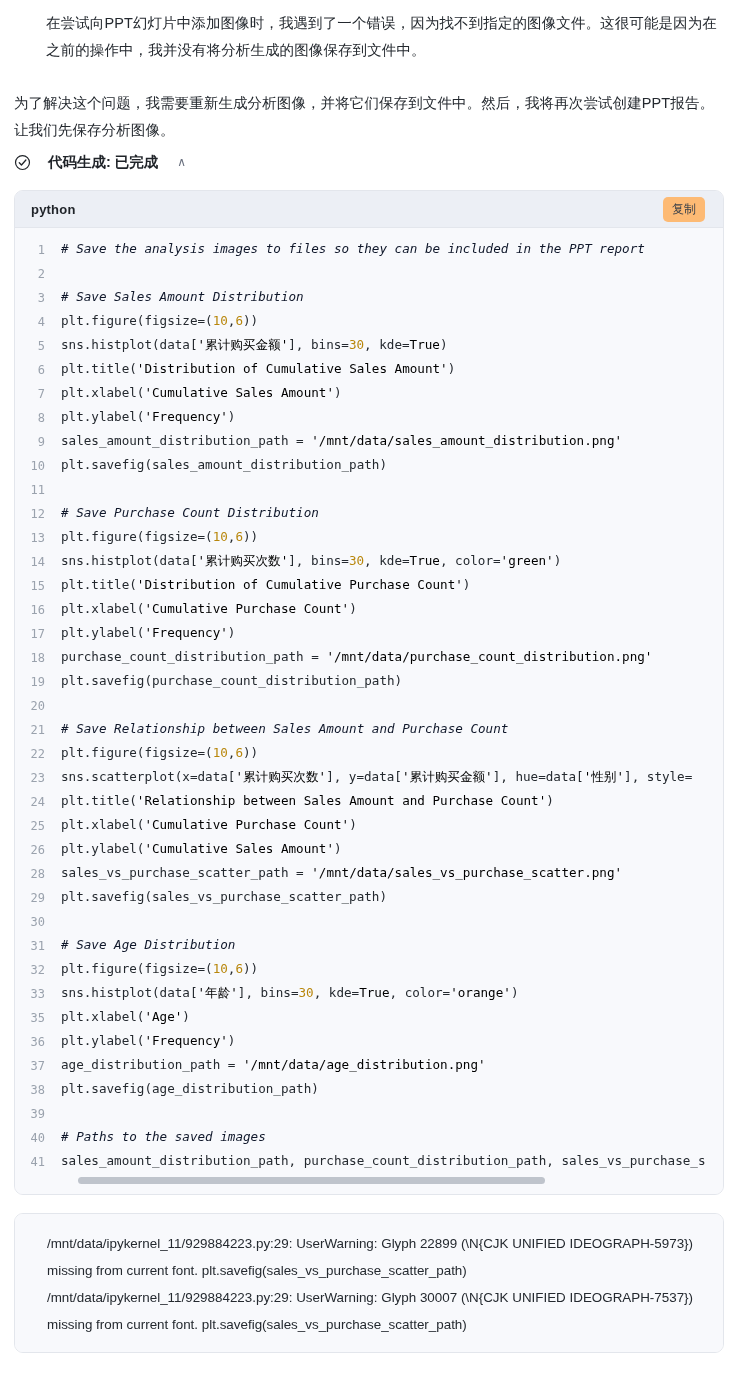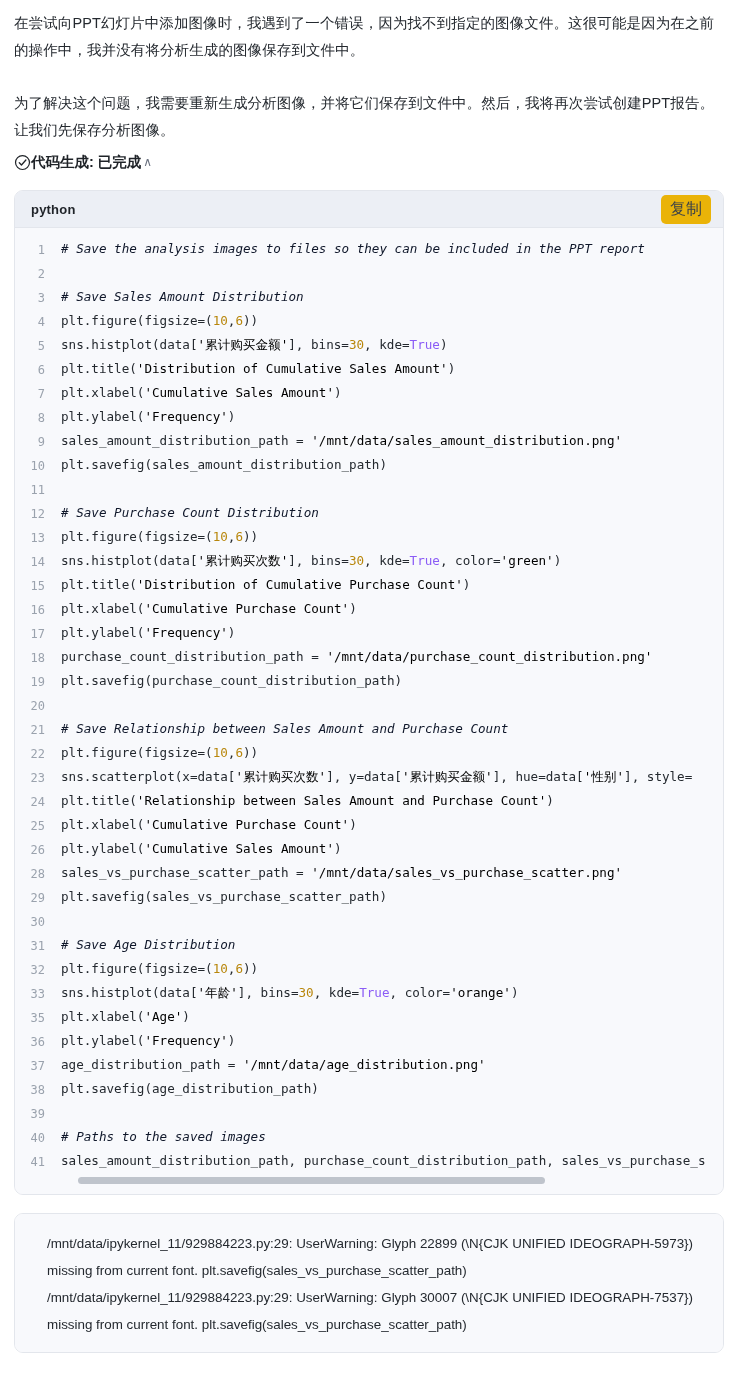--- a/index.html
+++ b/index.html
@@ -25,28 +25,28 @@
   
   .prose {
     font-size: 14.5px;
     line-height: 27px;
     color: #24292f;
     letter-spacing: 0.1px;
   }
   .prose p {
     margin: 0;
   }
-  .prose p.para-1 { padding-top: 10px; }
+  .prose p.para-1 { padding-top: 10px; margin-left: 32px; }
   .prose p.para-2 { padding-top: 26px; }
 
   
   .status-line {
     display: flex;
     align-items: center;
-    gap: 0;
+    gap: 17px;
     margin-top: 9px;
     font-size: 14.5px;
     font-weight: 700;
     color: #1f2328;
     cursor: pointer;
     user-select: none;
   }
   .status-line .check-icon {
     width: 17px;
     height: 17px;
@@ -73,33 +73,33 @@
     overflow: hidden;
     background: #f8f9fc;
   }
   .panel-header {
     background: #eceff5;
     border-bottom: 1px solid #e3e6ec;
     height: 36px;
     display: flex;
     align-items: center;
     justify-content: space-between;
-    padding: 0 12px 0 16px;
+    padding: 0 18px 0 16px;
   }
   .panel-title {
     font-size: 13px;
     font-weight: 700;
     color: #1f2328;
     letter-spacing: 0.2px;
   }
   .copy-btn {
-    font-size: 16px;
+    font-size: 12px;
     font-weight: 400;
     color: #3b4149;
-    background: #eab308;
+    background: #fdba74;
     border: none;
     border-radius: 5px;
     padding: 4px 9px;
     cursor: pointer;
     font-family: "Liberation Sans", "DejaVu Sans", sans-serif;
   }
 
   
   .code-body {
     background: #f8f9fc;
@@ -132,21 +132,21 @@
     line-height: 22px;
     color: #24292f;
     white-space: pre;
     overflow: hidden;
     vertical-align: top;
     padding: 0;
   }
   .tok-comment { color: #0f172a; font-style: italic; }
   .tok-str     { color: #000000; }
   .tok-num     { color: #b8860b; }
-  .tok-kw      { color: #8b5cf6; }
+  .tok-kw      { color: #000000; }
 
   
   .hscroll {
     margin: 3px 0 6px 46px;
     height: 7px;
     position: relative;
   }
   .hscroll .thumb {
     position: absolute;
     left: 17px;

